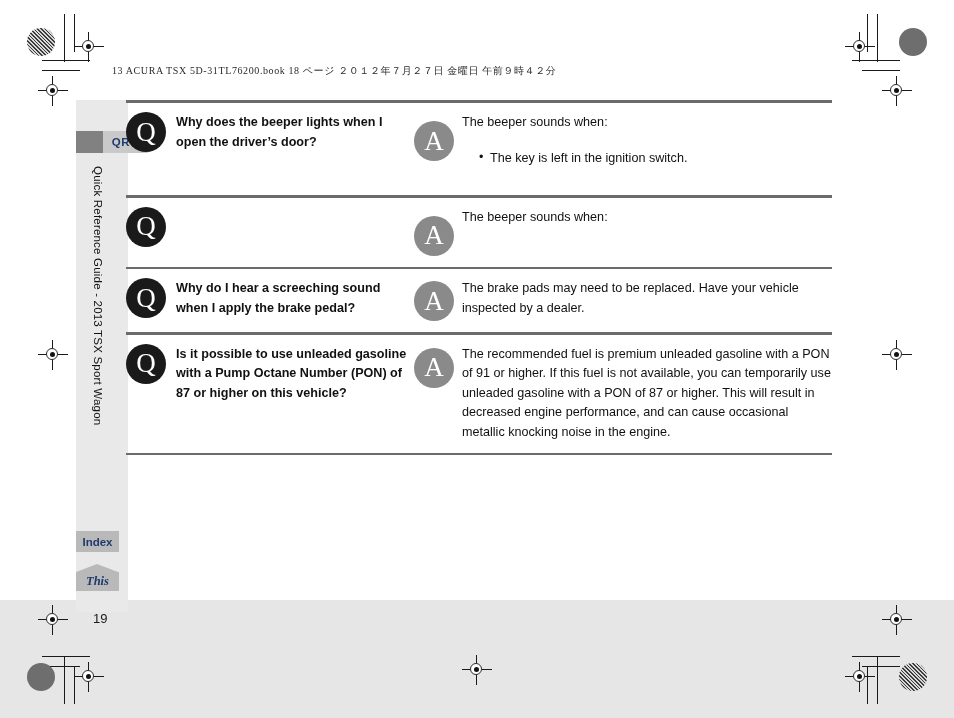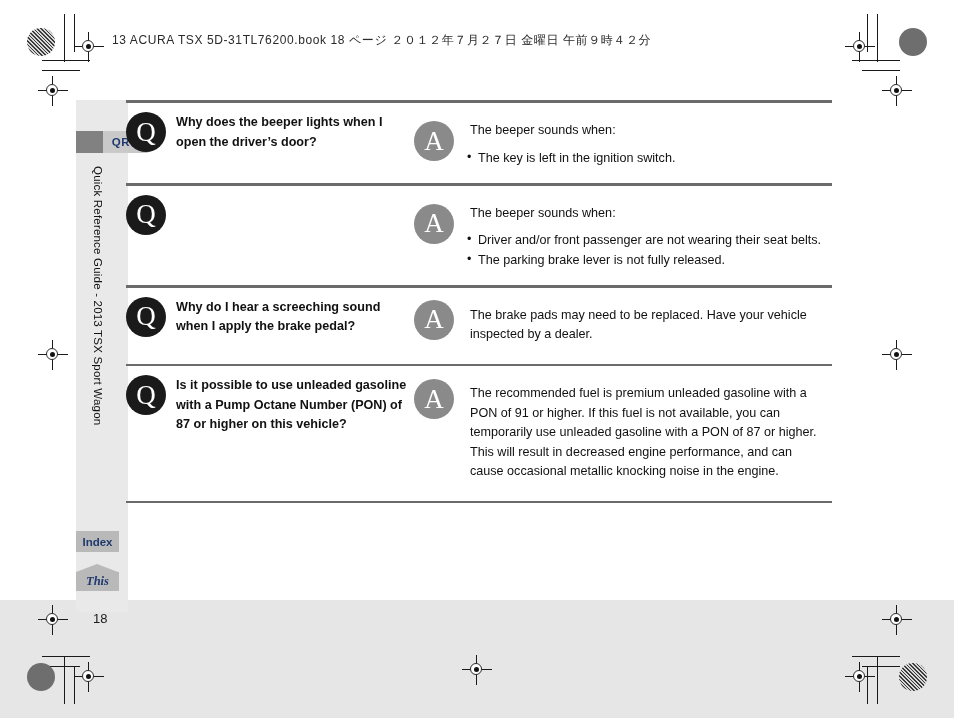--- a/index.html
+++ b/index.html
@@ -67,23 +67,23 @@
   }
   .density-dot.halftone {
     background:
       repeating-linear-gradient(45deg,  #3c3c3c 0 1.3px, #d8d8d8 1.3px 2.6px),
       #8a8a8a;
   }
 
   
   .doc-header {
     position: absolute;
-    left: 112px; top: 32px;
-    font-family: Liberation Sans, sans-serif;
-    font-size: 12px;
+    left: 112px; top: 64px;
+    font-family: Liberation Serif, serif;
+    font-size: 10px;
     color: #2a2a2a;
     letter-spacing: .6px;
     white-space: nowrap;
   }
 
   
   .page {
     position: absolute;
     left: 62px; top: 72px;
     width: 830px; height: 540px;
@@ -221,23 +221,23 @@
     line-height: 1.55;
     color: #111;
     padding-top: 1px;
   }
   .a-text {
     font-size: 12.6px;
     line-height: 1.55;
     color: #111;
     padding-top: 1px;
   }
-  .a-lead { margin: 8px; }
+  .a-lead { margin: 0; }
   .a-list {
-    margin: 4px;
+    margin: 16px;
     padding: 0;
     list-style: none;
   }
   .a-list li {
     position: relative;
     padding-left: 12px;
   }
   .a-list li::before {
     content: "\2022";
     position: absolute;
@@ -330,24 +330,20 @@
     <div class="rule-mid"></div>
 
     <div class="faq-row">
       <div class="col-q">
         <div class="badge badge-q">Q</div>
       </div>
       <div class="col-a">
         <div class="badge badge-a nudge-2">A</div>
         <div class="a-text">
           <p class="a-lead">The beeper sounds when:</p>
-          <ul class="a-list">
-            <li>Driver and/or front passenger are not wearing their seat belts.</li>
-            <li>The parking brake lever is not fully released.</li>
-          </ul>
         </div>
       </div>
     </div>
 
     <div class="rule-mid"></div>
 
     <div class="faq-row">
       <div class="col-q">
         <div class="badge badge-q">Q</div>
         <div class="q-text">Why do I hear a screeching sound when I apply the brake pedal?</div>
@@ -373,21 +369,21 @@
           <p class="a-lead">The recommended fuel is premium unleaded gasoline with a PON of 91 or higher. If this fuel is not available, you can temporarily use unleaded gasoline with a PON of 87 or higher. This will result in decreased engine performance, and can cause occasional metallic knocking noise in the engine.</p>
         </div>
       </div>
     </div>
 
     <div class="rule-bottom"></div>
 
   </div>
 </div>
 
-<div class="folio">18</div>
+<div class="folio">19</div>
 
 <div class="top-white-mask"></div>
 
 <div class="crop-layer">
 
   <div class="crop-corner" style="left:42px; top:14px;">
     <i style="left:22px; top:0; width:1.3px; height:48px;"></i>
     <i style="left:32px; top:0; width:1.3px; height:38px;"></i>
     <i style="left:0; top:46px; width:48px; height:1.3px;"></i>
     <i style="left:0; top:56px; width:38px; height:1.3px;"></i>

